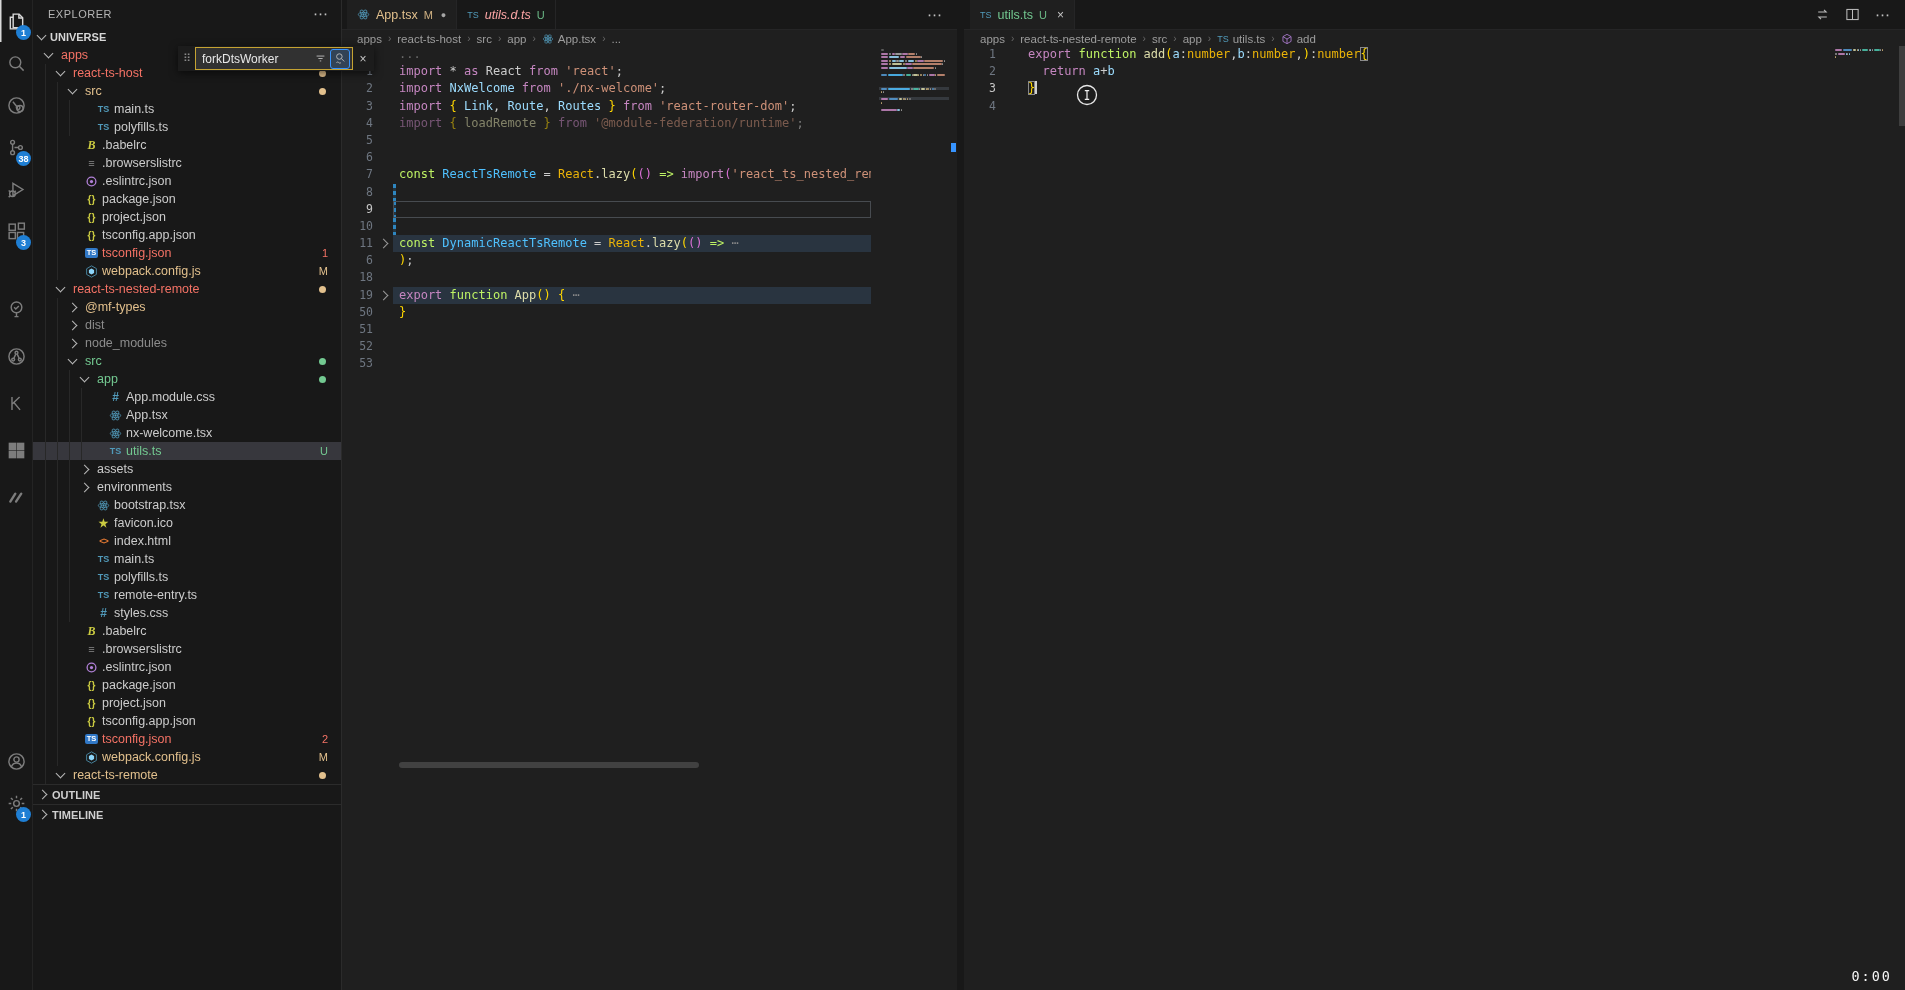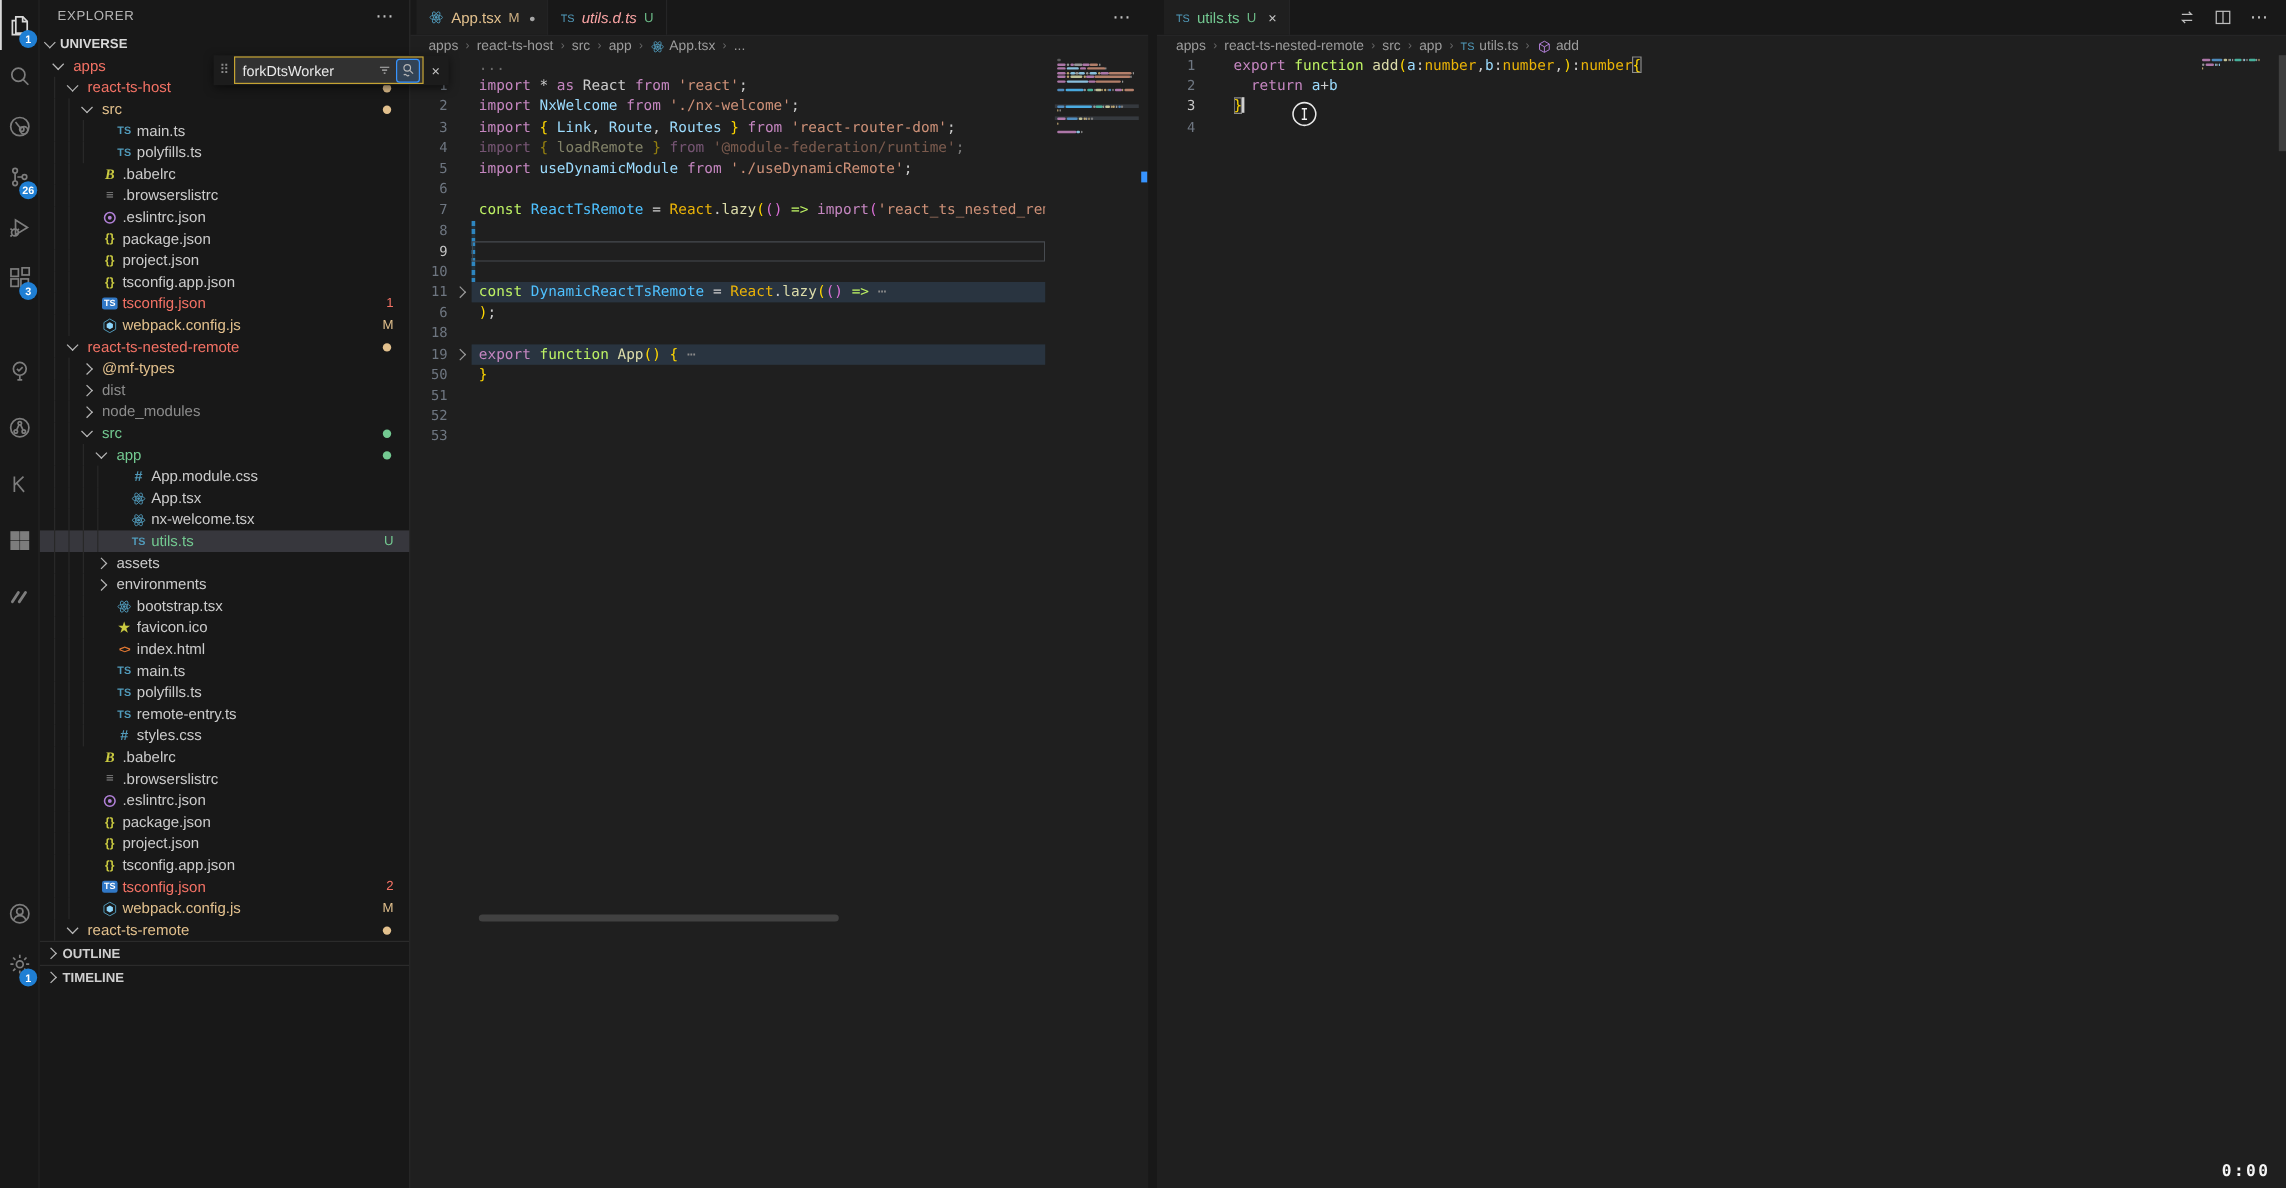--- a/index.html
+++ b/index.html
@@ -102,21 +102,21 @@
 
   .mmap{position:absolute;top:48px;width:70px;right:8px}
   #g2 .mmap{right:14px;width:58px}
   .mmap .mrow{position:absolute;height:2px;border-radius:1px}
   .mmap .mhl{position:absolute;height:3px;left:0;right:0;background:rgba(130,150,175,.22)}
   .vsb1{position:absolute;top:143px;right:1px;width:5px;height:9px;background:#3794ff}
   .vsb2{position:absolute;top:46px;right:0;width:6px;height:80px;background:rgba(121,121,121,.35)}
   .hsb{position:absolute;top:762px;left:58px;width:300px;height:6px;background:rgba(121,121,121,.38);border-radius:3px}
 
   .mousecursor{position:absolute;left:1074px;top:82px;z-index:9}
-  .timer{position:absolute;right:13px;top:968px;font-family:"DejaVu Sans Mono",monospace;font-weight:bold;
+  .timer{position:absolute;right:13px;top:968px;font-family:"DejaVu Sans Mono",monospace;font-weight:normal;
          font-size:13.5px;color:#f5f5f5;letter-spacing:2px;z-index:9}
 </style>
 </head>
 <body>
 
 <div id="app">
 
   <div class="activitybar">
     <div id="ab-top">
         <div class="ab-item active">
@@ -149,21 +149,21 @@
         </div>
         <div class="ab-item">
           <span style="display: flex;">
             <svg viewBox="0 0 16 16" fill="none" stroke="currentColor" stroke-width="1.2">
               <circle cx="4.7" cy="3.6" r="1.6"></circle>
               <circle cx="4.7" cy="12.4" r="1.6"></circle>
               <circle cx="11.3" cy="8" r="1.6"></circle>
               <path d="M4.7 5.2v5.6M6.3 8h3.4"></path>
             </svg>
           </span>
-          <span class="ab-badge">26</span>
+          <span class="ab-badge">38</span>
         </div>
         <div class="ab-item">
           <span style="display: flex;">
             <svg viewBox="0 0 16 16" fill="none" stroke="currentColor" stroke-width="1.2">
               <path d="M5 2.8l8.4 5.2L5 13.2z"></path>
               <circle cx="4.6" cy="11.6" r="2.4"></circle>
               <path d="M2.6 9.8l-1.2-1M2.6 13.4l-1.2 1M6.6 9.8l.8-.8"></path>
             </svg>
           </span>
         </div>
@@ -784,21 +784,20 @@
           <span class="txt"><span class="kw">import </span><span class="b1">{ </span><span class="id">Link</span><span class="pl">, </span><span class="id">Route</span><span class="pl">, </span><span class="id">Routes</span><span class="b1"> }</span><span class="kw"> from </span><span class="str">'react-router-dom'</span><span class="pl">;</span></span>
         </div>
         <div class="cl dim">
           <span class="num">4</span>
           <span class="foldc"></span>
           <span class="txt"><span class="kw">import </span><span class="b1">{ </span><span class="fn">loadRemote</span><span class="b1"> }</span><span class="kw"> from </span><span class="str">'@module-federation/runtime'</span><span class="pl">;</span></span>
         </div>
         <div class="cl">
           <span class="num">5</span>
           <span class="foldc"></span>
-          <span class="txt"><span class="kw">import </span><span class="id">useDynamicModule </span><span class="kw">from </span><span class="str">'./useDynamicRemote'</span><span class="pl">;</span></span>
         </div>
         <div class="cl">
           <span class="num">6</span>
           <span class="foldc"></span>
           <span class="txt"></span>
         </div>
         <div class="cl">
           <span class="num">7</span>
           <span class="foldc"></span>
           <span class="txt"><span class="st">const </span><span class="cv">ReactTsRemote </span><span class="pl">= </span><span class="ty">React</span><span class="pl">.</span><span class="fn">lazy</span><span class="b1">(</span><span class="b2">()</span><span class="pl"> </span><span class="st">=&gt;</span><span class="pl"> </span><span class="kw">import</span><span class="b2">(</span><span class="str">'react_ts_nested_remote/App'</span></span>

